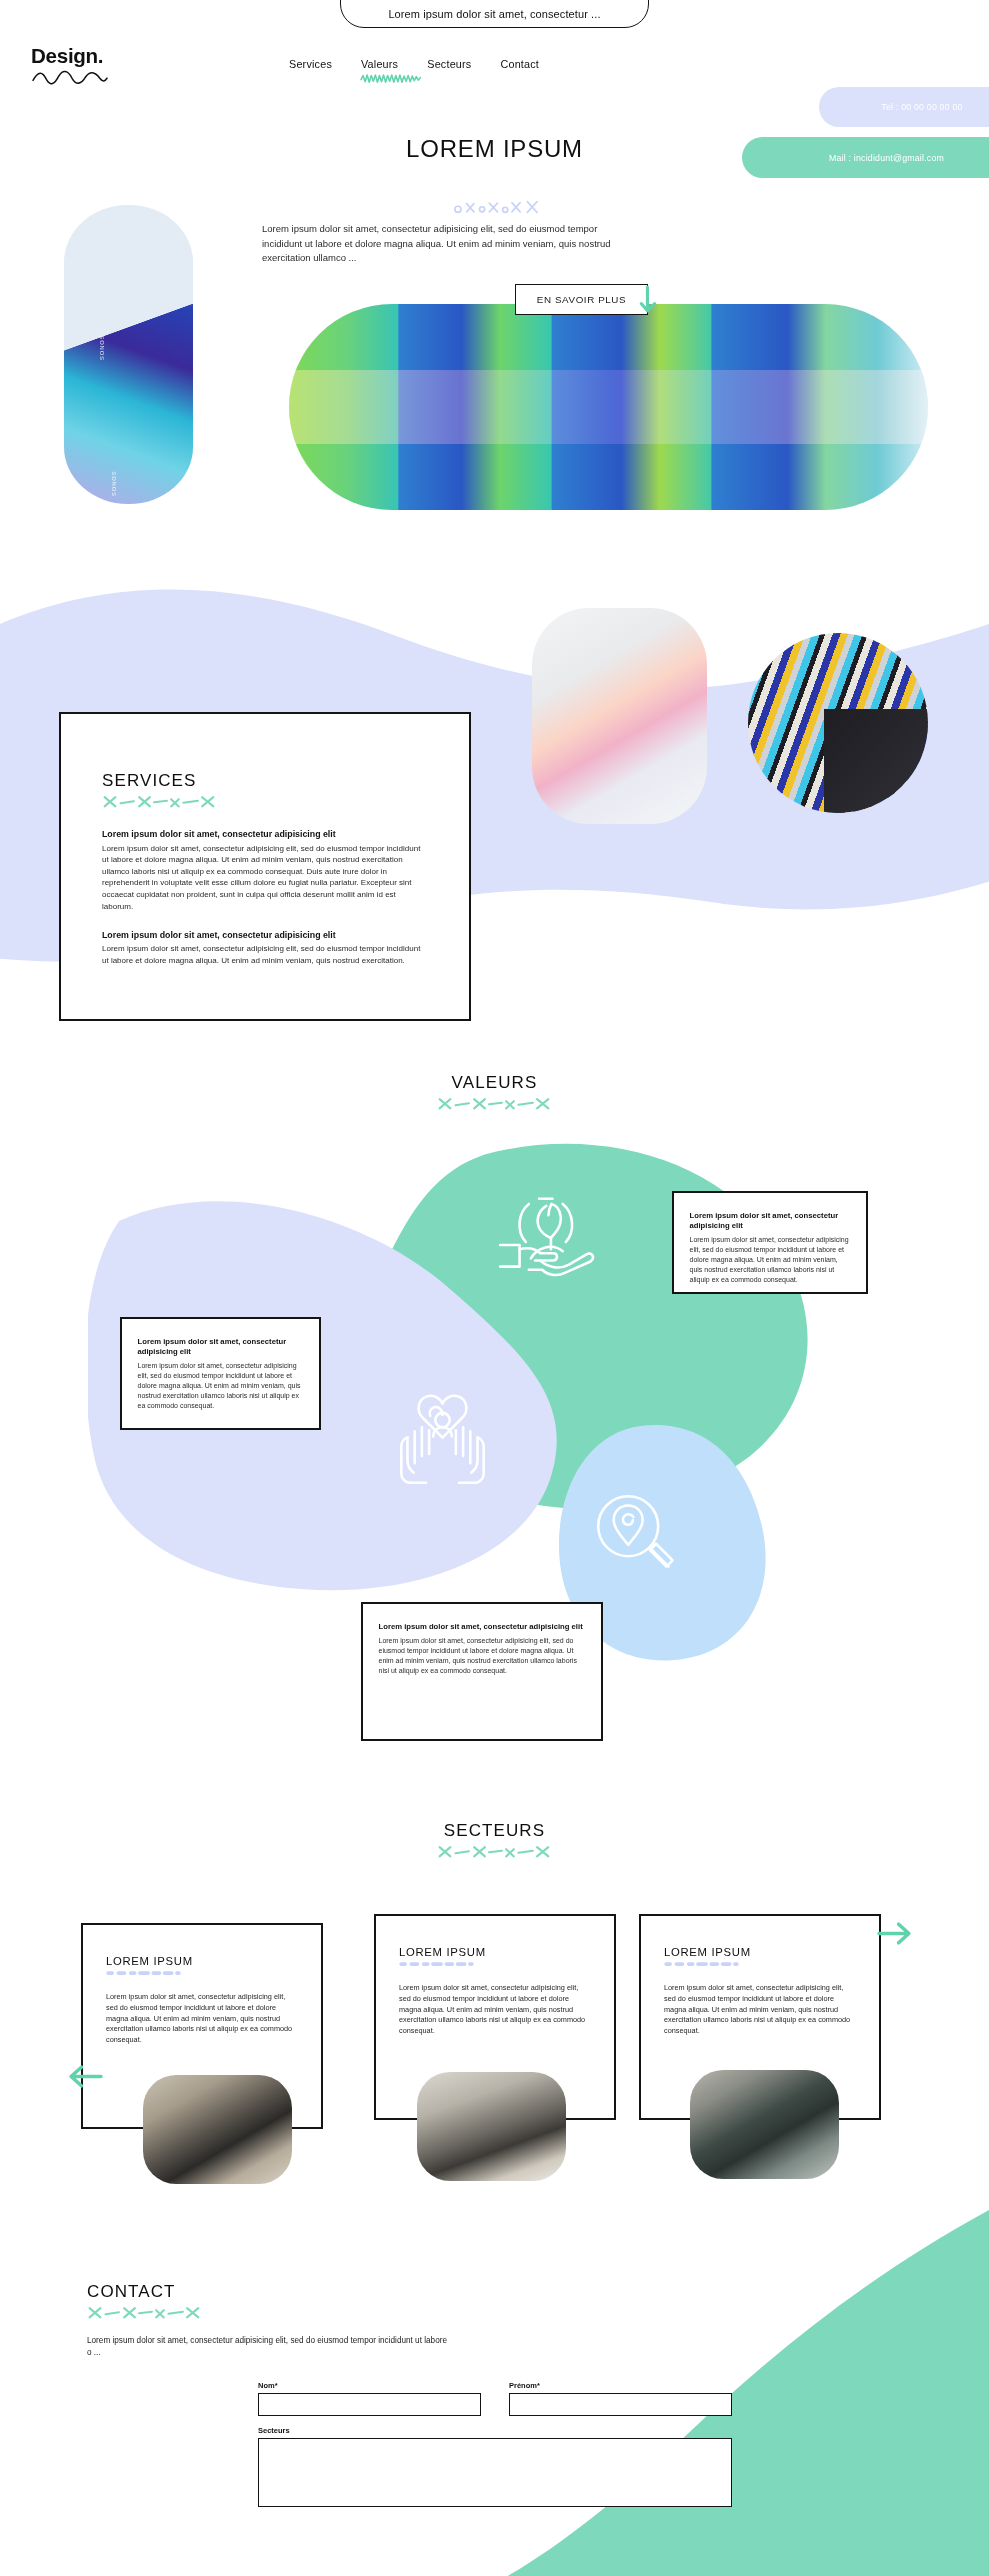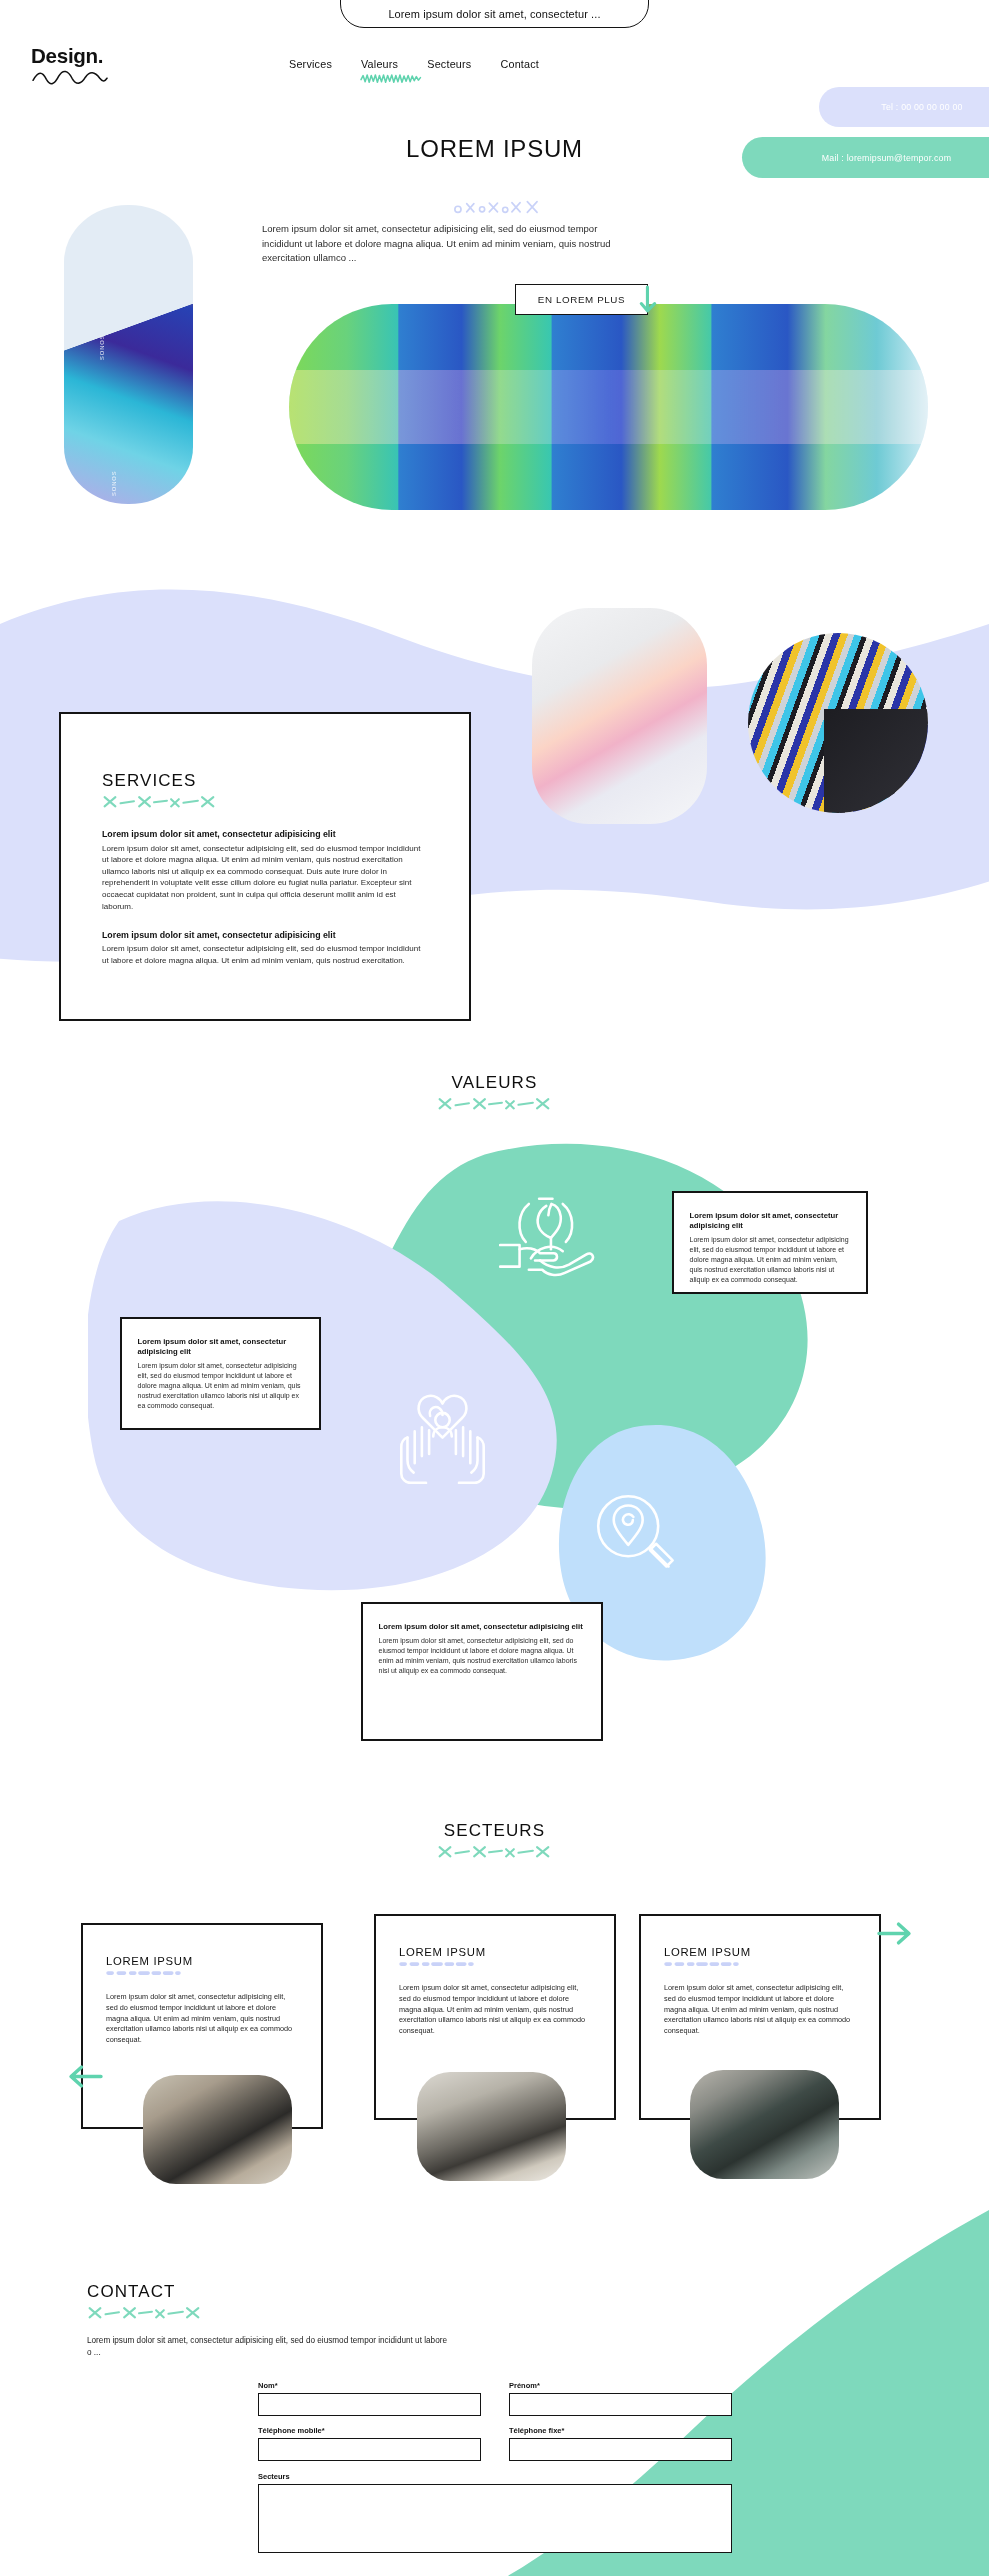--- a/index.html
+++ b/index.html
@@ -235,21 +235,21 @@
     </div>
     <div class="nav-item">
       <span>Contact</span>
     </div>
   </nav>
 
   <div class="abs pill" id="pill-tel">
     <span>Tel : 00 00 00 00 00</span>
   </div>
   <div class="abs pill" id="pill-mail">
-    <span>Mail : loremipsum@tempor.com</span>
+    <span>Mail : incididunt@gmail.com</span>
   </div>
 </header>
 
 <section>
 
   <h1 class="abs" id="hero-title">
     <span>LOREM IPSUM</span>
   </h1>
 
   <svg class="abs" id="hero-deco-x" width="88" height="18.5" viewBox="0 0 170 36">
@@ -267,21 +267,21 @@
   <div class="abs photo" id="hero-img-left">
     <span class="sonos-a" style="left:35px; top:155px;">SONOS</span>
     <span class="sonos-b" style="left:47px; top:291px;">SONOS</span>
   </div>
 
   <p class="abs" id="hero-copy">Lorem ipsum dolor sit amet, consectetur adipisicing elit, sed do eiusmod tempor incididunt ut labore et dolore magna aliqua. Ut enim ad minim veniam, quis nostrud exercitation ullamco ...</p>
 
   <div class="abs photo" id="hero-img-right"></div>
 
   <div class="abs" id="cta-btn">
-    <span>EN LOREM PLUS</span>
+    <span>EN SAVOIR PLUS</span>
   </div>
   <svg class="abs" id="cta-arrow" width="33" height="36" viewBox="0 0 64 70">
     <path d="M8,6 L8,52 M8,52 L-4,38 M8,52 L22,38" fill="none" stroke="#5fd3ae" stroke-width="6" stroke-linecap="round" stroke-linejoin="round" transform="translate(20,4)"></path>
   </svg>
 </section>
 
 <section>
   <div class="abs photo" id="svc-photo-1"></div>
   <div class="abs photo" id="svc-photo-2"></div>
 
@@ -479,30 +479,20 @@
       <div class="f-col">
         <label class="f-label">Nom*</label>
         <input class="f-input" type="text" value="" style="">
       </div>
       <div class="f-col">
         <label class="f-label">Prénom*</label>
         <input class="f-input" type="text" value="" style="">
       </div>
     </div>
 
-    <div class="f-row">
-      <div class="f-col">
-        <label class="f-label">Téléphone mobile*</label>
-        <input class="f-input" type="text" value="" style="">
-      </div>
-      <div class="f-col">
-        <label class="f-label">Téléphone fixe*</label>
-        <input class="f-input" type="text" value="" style="">
-      </div>
-    </div>
 
 
     <div>
       <label class="f-label">Secteurs</label>
       <textarea class="f-textarea" style=""></textarea>
     </div>
 
   </form>
 </section>
 

